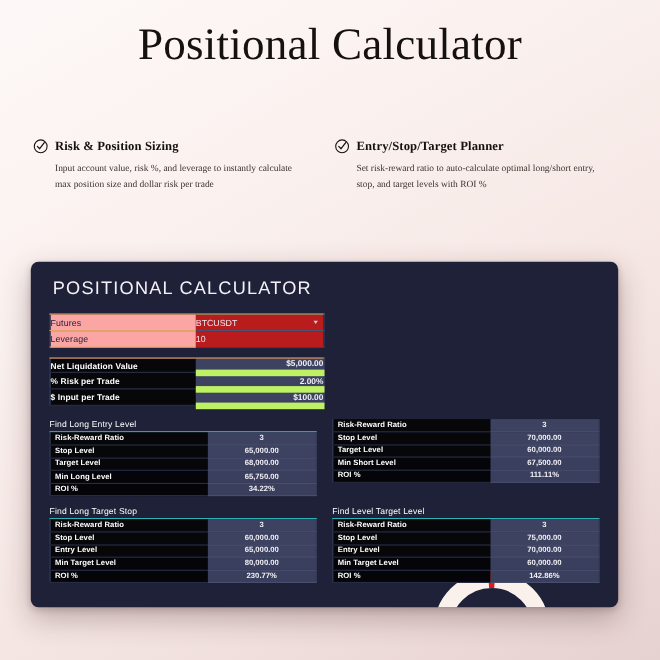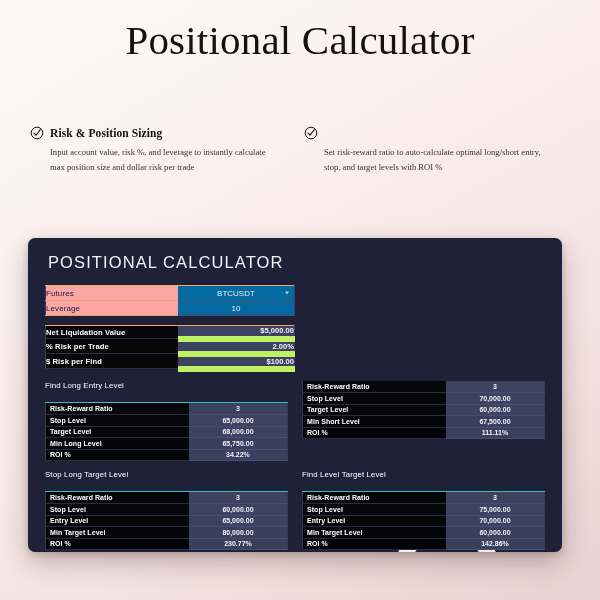--- a/index.html
+++ b/index.html
@@ -117,24 +117,24 @@
   .cell-lbl-orange {
     background: #fca5a5;
     color: #22223c;
     font-size: 8px;
     padding-left: 5px;
     width: 53%;
     letter-spacing: 0.1px;
     border-bottom: 1px solid #e2a468;
   }
   .cell-val-input {
-    background: #0369a1;
+    background: #b91c1c;
     color: #eceaf3;
     font-size: 8px;
-    text-align: center;
+    text-align: left;
     position: relative;
     border-bottom: 1px solid #4a4f70;
   }
   .caret {
     position: absolute;
     right: 5px;
     top: 50%;
     transform: translateY(-50%);
     width: 0; height: 0;
     border-left: 2.5px solid transparent;
@@ -199,21 +199,21 @@
   .res-row {
     display: flex;
     gap: 14px;
     margin-bottom: 9px;
   }
   .res-col { width: 243px; }
 
   .sec-title {
     font-size: 7.8px;
     color: #ffffff;
-    padding-bottom: 12px;
+    padding-bottom: 2px;
     border-bottom: 1.5px solid #2fc4c4;
     margin-bottom: 0px;
     letter-spacing: 0.15px;
   }
   .res-tbl {
     width: 100%;
     border-collapse: collapse;
     table-layout: fixed;
     border: 1px solid #353b57;
     border-top: none;
@@ -258,20 +258,21 @@
     </div>
     <div class="feature-desc">Input account value, risk %, and leverage to instantly calculate max position size and dollar risk per trade</div>
   </div>
 
   <div class="feature right">
     <div class="feature-head">
       <svg class="check-icon" viewBox="0 0 24 24">
         <circle cx="12" cy="12" r="10" fill="none" stroke="#14110f" stroke-width="1.7"></circle>
         <path d="M6.8 12.2 L10.4 15.8 L17.6 6.2" fill="none" stroke="#14110f" stroke-width="1.9" stroke-linecap="round" stroke-linejoin="round"></path>
       </svg>
+      <span class="feature-title">Entry/Stop/Target Planner</span>
     </div>
     <div class="feature-desc">Set risk-reward ratio to auto-calculate optimal long/short entry, stop, and target levels with ROI %</div>
   </div>
 
 </div>
 
 <div class="panel">
 
   <div class="panel-title">POSITIONAL CALCULATOR</div>
 
@@ -297,21 +298,21 @@
       <tbody>
           <tr class="row-dark">
         <td class="cell-lbl-dark">Net Liquidation Value</td>
         <td class="cell-val-dark">$5,000.00</td>
       </tr>
       <tr class="row-dark">
         <td class="cell-lbl-dark">% Risk per Trade</td>
         <td class="cell-val-dark">2.00%</td>
       </tr>
       <tr class="row-dark">
-        <td class="cell-lbl-dark">$ Risk per Find</td>
+        <td class="cell-lbl-dark">$ Input per Trade</td>
         <td class="cell-val-dark">$100.00</td>
       </tr>
     </tbody>
       </table>
 
   </div>
 
   <div class="donut-wrap">
     <svg width="118" height="118" viewBox="0 0 118 118">
       <circle cx="59" cy="59" r="45" fill="none" stroke="#faf0ec" stroke-width="15"></circle>
@@ -377,21 +378,21 @@
           </tr>
         </tbody>
           </table>
       </div>
 
     </div>
 
     <div class="res-row">
 
       <div class="res-col">
-        <div class="sec-title">Stop Long Target Level</div>
+        <div class="sec-title">Find Long Target Stop</div>
         <table class="res-tbl">
           <tbody>
               <tr>
             <td class="res-lbl">Risk-Reward Ratio</td>
             <td class="res-val">3</td>
           </tr>
           <tr>
             <td class="res-lbl">Stop Level</td>
             <td class="res-val">60,000.00</td>
           </tr>

